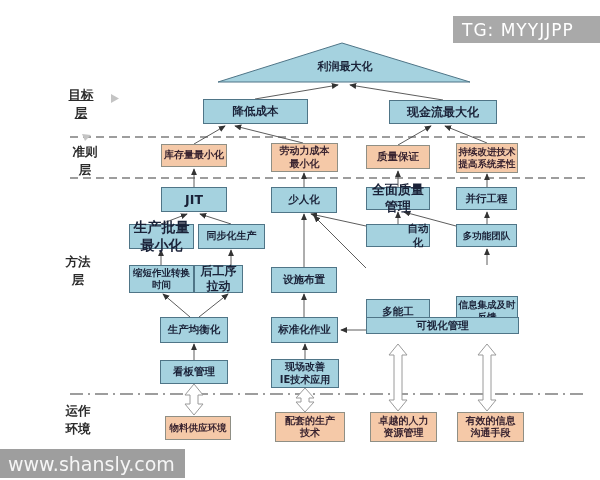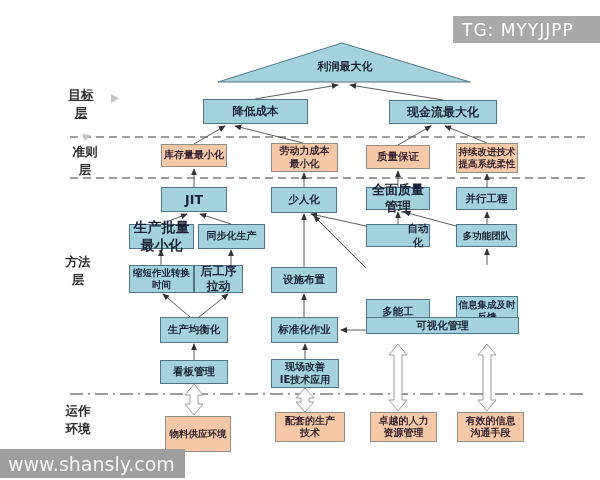--- a/index.html
+++ b/index.html
@@ -135,21 +135,21 @@
 反馈</div>
 
   <div class="node blue" style="left:160px;top:317px;width:68px;height:26px;">生产均衡化</div>
   <div class="node blue" style="left:271px;top:317px;width:67px;height:26px;">标准化作业</div>
   <div class="node blue" style="left:366px;top:317px;width:153px;height:17px;">可视化管理</div>
 
   <div class="node blue" style="left:160px;top:360px;width:68px;height:24px;">看板管理</div>
   <div class="node blue" style="left:271px;top:359px;width:68px;height:29px;font-size:10px;">现场改善
 IE技术应用</div>
 
-  <div class="node orange" style="left:165px;top:416px;width:66px;height:36px;font-size:9.5px;">物料供应环境</div>
+  <div class="node orange" style="left:165px;top:416px;width:66px;height:24px;font-size:9.5px;">物料供应环境</div>
   <div class="node orange" style="left:275px;top:412px;width:70px;height:30px;font-size:10px;">配套的生产
 技术</div>
   <div class="node orange" style="left:370px;top:412px;width:67px;height:30px;font-size:10px;">卓越的人力
 资源管理</div>
   <div class="node orange" style="left:457px;top:412px;width:67px;height:30px;font-size:10px;">有效的信息
 沟通手段</div>
 
   <div class="badge" style="left:453px;top:16px;width:147px;height:27px;">TG: MYYJJPP</div>
   <div class="watermark" style="left:0px;top:449px;width:177px;height:29px;">www.shansly.com</div>
 

